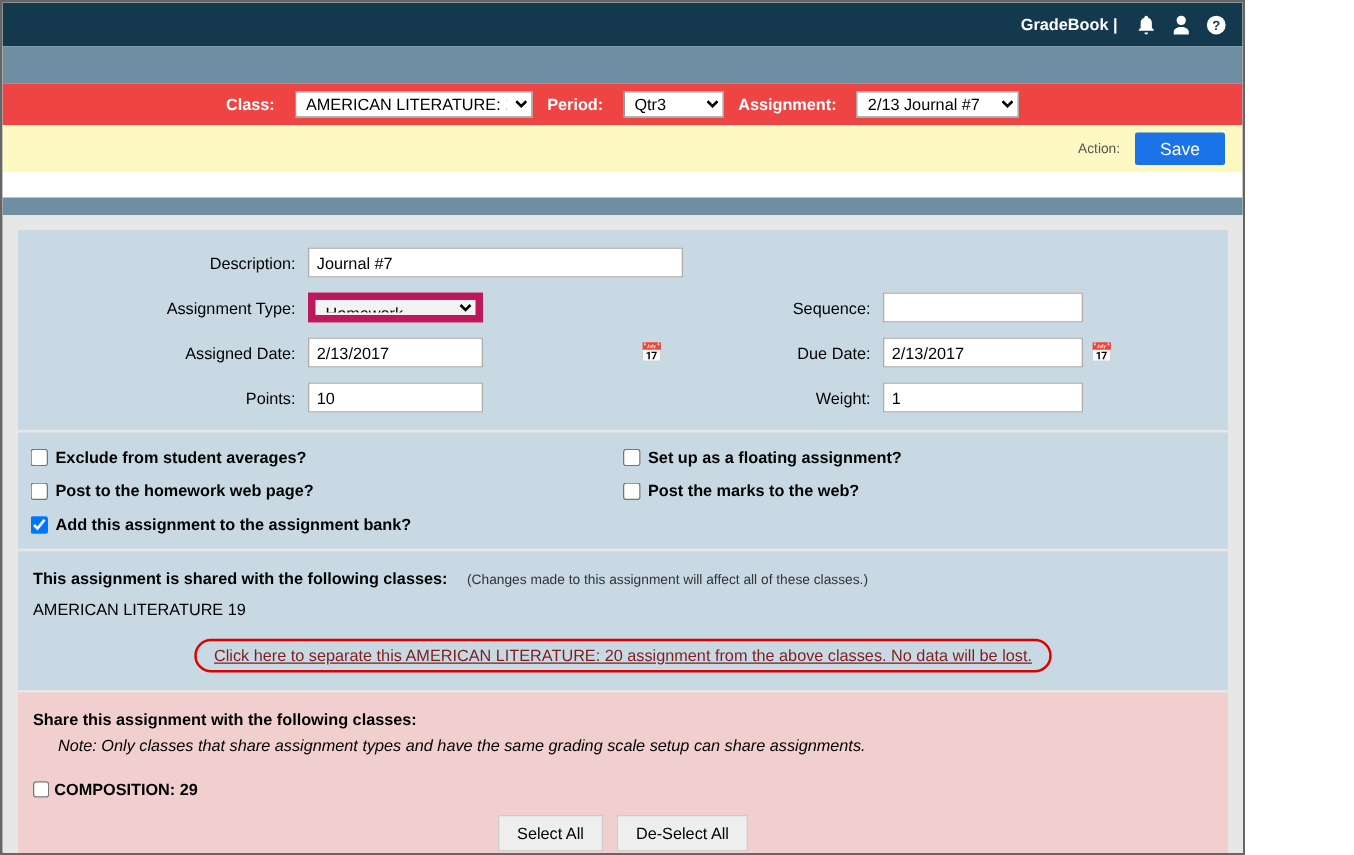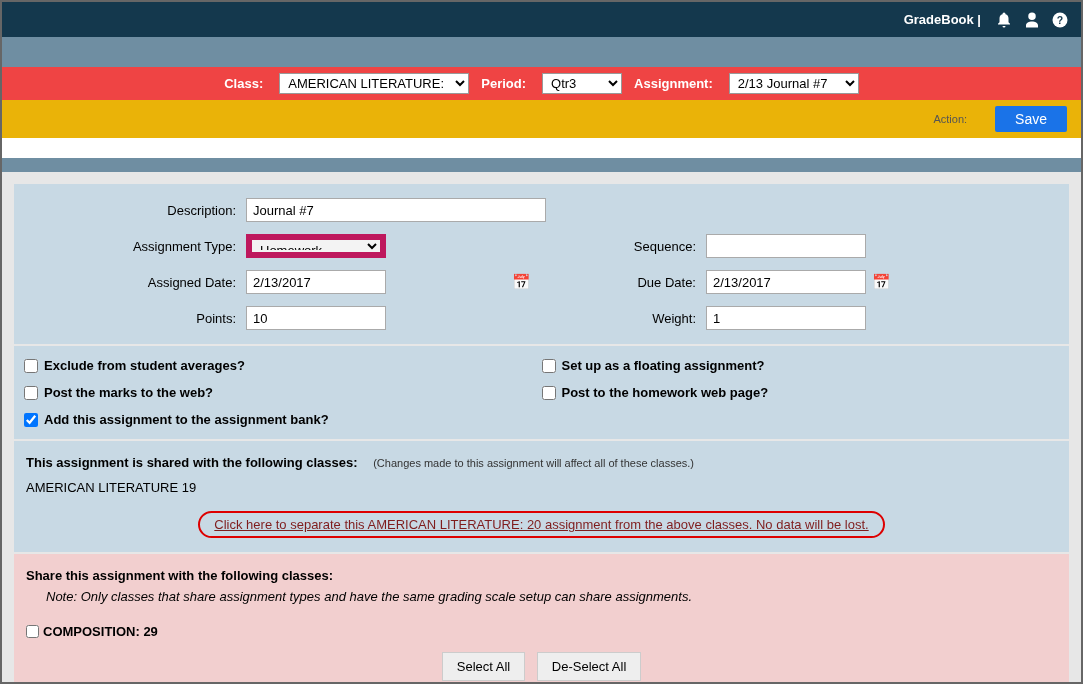--- a/index.html
+++ b/index.html
@@ -1,25 +1,25 @@
 <!DOCTYPE html>
 <html><head>
 <meta charset="utf-8">
 <style>
 * { box-sizing: border-box; margin: 0; padding: 0; }
 body { font-family: Arial, sans-serif; font-size: 13px; background: #fff; }
-.app-frame { border: 2px solid #666; width: 1083px; height: 684px; overflow: hidden; position: relative; }
+.app-frame { border: 2px solid #666; width: 996px; height: 684px; overflow: hidden; position: relative; }
 .top-header { background: #14384d; height: 35px; display: flex; align-items: center; justify-content: flex-end; padding: 0 12px; color: #fff; gap: 10px; }
 .top-header .app-name { font-size: 13px; font-weight: bold; margin-right: 4px; }
 .icon { display: inline-block; width: 18px; height: 18px; }
 .spacer-bar { background: #6f8ea2; height: 30px; }
 .filter-bar { background: #ef4444; padding: 6px 0; display: flex; align-items: center; justify-content: center; gap: 12px; color: #fff; font-weight: bold; font-size: 13px; }
 .filter-bar label { margin-right: 4px; }
 .filter-bar select { font-size: 13px; padding: 1px 4px; background: #fff; border: 1px solid #999; }
-.action-bar { background: #eab308; padding: 6px 14px; display: flex; align-items: center; justify-content: flex-end; gap: 28px; }
+.action-bar { background: #fef9c3; padding: 6px 14px; display: flex; align-items: center; justify-content: flex-end; gap: 12px; }
 .action-bar .action-label { font-size: 11px; color: #555; }
 .btn-primary { background: #1a73e8; color: #fff; border: none; padding: 5px 20px; font-size: 14px; border-radius: 2px; cursor: pointer;}
 .white-strip { background: #fff; height: 20px; }
 .thin-blue-strip { background: #6f8ea2; height: 14px; }
 .content-wrap { background: #e7e7e7; padding: 12px; height: calc(684px - 35px - 30px - 34px - 28px - 20px - 14px); overflow: auto;}
 .panel-blue { background: #c8d9e4; padding: 14px 12px; }
 .form-grid { display: grid; grid-template-columns: 220px 260px 40px 160px 160px 40px; row-gap: 12px; align-items: center; }
 .form-grid .lbl { text-align: right; padding-right: 10px; font-size: 13px; }
 .form-grid input[type="text"] { width: 100%; padding: 3px 6px; border: 1px solid #aaa; height: 24px; font-size: 13px; }
 .form-grid select { width: 100%; padding: 2px 4px; border: 6px solid #be185d; height: 24px; font-size: 13px; background: #f3f3f3;}
@@ -122,25 +122,25 @@
       <label>
           <input type="checkbox" style="">
           <span>Exclude from student averages?</span>
         </label>
       <label>
           <input type="checkbox" style="">
           <span>Set up as a floating assignment?</span>
         </label>
       <label>
           <input type="checkbox" style="">
-          <span>Post the marks to the web?</span>
+          <span>Post to the homework web page?</span>
         </label>
       <label>
           <input type="checkbox" style="">
-          <span>Post to the homework web page?</span>
+          <span>Post the marks to the web?</span>
         </label>
       <label style="grid-column:1/span 2">
           <input type="checkbox" checked="" style="">
           <span>Add this assignment to the assignment bank?</span>
         </label>
     </div>
 
     <div class="shared-panel">
       <span class="hdr">This assignment is shared with the following classes:</span>
       <span class="note">(Changes made to this assignment will affect all of these classes.)</span>

